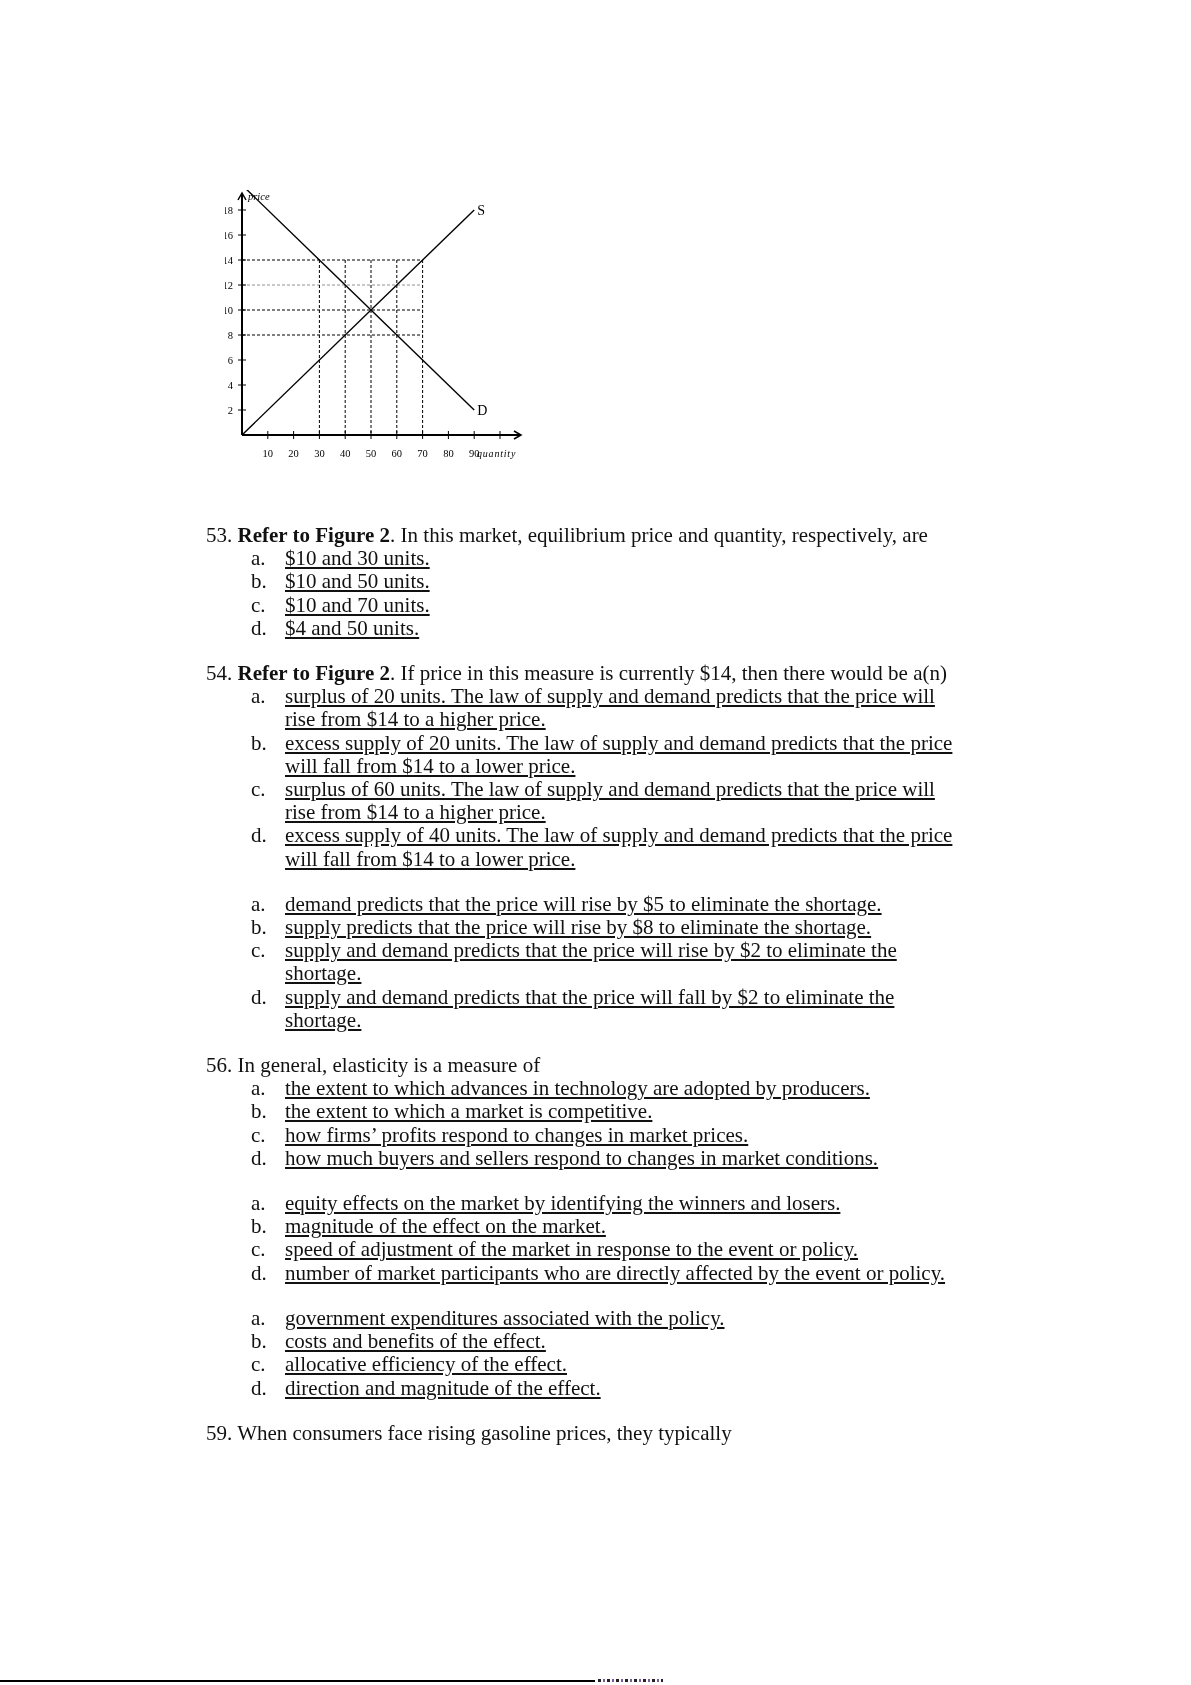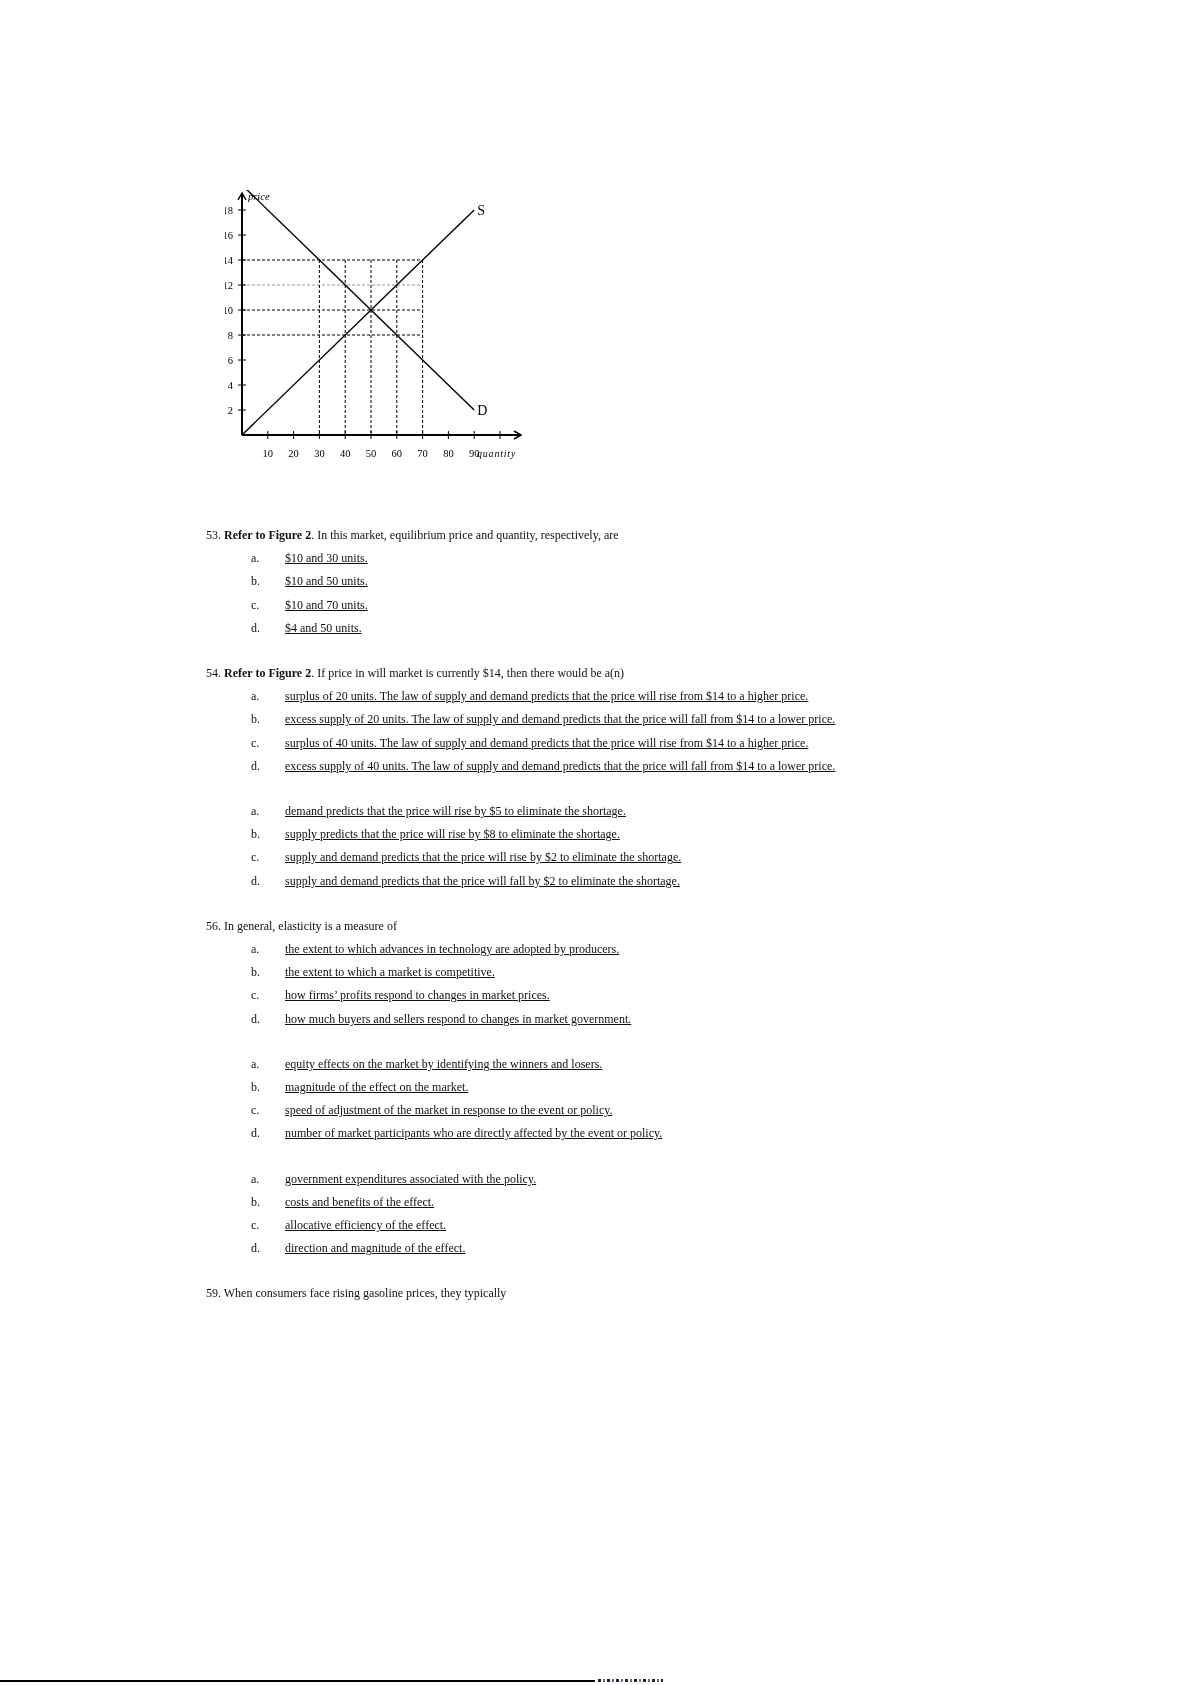--- a/index.html
+++ b/index.html
@@ -1,19 +1,19 @@
 <!DOCTYPE html>
 <html><head>
 <meta charset="utf-8">
 <style>
   html, body { margin: 0; padding: 0; background: #ffffff; }
   body { width: 1191px; height: 1685px; position: relative; overflow: hidden;
          font-family: "Liberation Serif", "DejaVu Serif", serif; color: #111; }
   #figure { position: absolute; left: 225px; top: 190px; width: 360px; height: 310px; }
-  .questions { position: absolute; left: 206px; top: 524px; width: 900px; font-size: 12px; line-height: 23.2px; }
+  .questions { position: absolute; left: 206px; top: 524px; width: 900px; font-size: 21px; line-height: 23.2px; }
   .q { margin-bottom: 22px; }
   .q-stem { white-space: nowrap; }
   .q-num { }
   .ref { font-weight: bold; }
   .opt { display: flex; padding-left: 45px; }
   .opt-letter { width: 34px; flex: none; }
   .opt-text { flex: 1; padding-right: 140px; text-decoration: underline; }
   .bottom-rule { position: absolute; left: 0; top: 1680px; width: 595px; height: 2px; background: #000; }
   .bottom-frag { position: absolute; left: 598px; top: 1679px; width: 65px; height: 3px;
                  background: repeating-linear-gradient(90deg,#222 0 3px,#fff 3px 5px,#7a5a9a 5px 7px,#fff 7px 9px); }
@@ -98,32 +98,32 @@
       <div class="opt">
         <span class="opt-letter">c.</span>
         <span class="opt-text">$10 and 70 units.</span>
       </div>
       <div class="opt">
         <span class="opt-letter">d.</span>
         <span class="opt-text">$4 and 50 units.</span>
       </div>
     </div>
     <div class="q">
-      <div class="q-stem"><span class="q-num">54.</span> <span class="ref">Refer to Figure 2</span><span>.  If price in will market is currently $14, then there would be a(n)</span></div>
+      <div class="q-stem"><span class="q-num">54.</span> <span class="ref">Refer to Figure 2</span><span>.  If price in this measure is currently $14, then there would be a(n)</span></div>
       <div class="opt">
         <span class="opt-letter">a.</span>
         <span class="opt-text">surplus of 20 units. The law of supply and demand predicts that the price will rise from $14 to a higher price.</span>
       </div>
       <div class="opt">
         <span class="opt-letter">b.</span>
         <span class="opt-text">excess supply of 20 units. The law of supply and demand predicts that the price will fall from $14 to a lower price.</span>
       </div>
       <div class="opt">
         <span class="opt-letter">c.</span>
-        <span class="opt-text">surplus of 40 units. The law of supply and demand predicts that the price will rise from $14 to a higher price.</span>
+        <span class="opt-text">surplus of 60 units. The law of supply and demand predicts that the price will rise from $14 to a higher price.</span>
       </div>
       <div class="opt">
         <span class="opt-letter">d.</span>
         <span class="opt-text">excess supply of 40 units. The law of supply and demand predicts that the price will fall from $14 to a lower price.</span>
       </div>
     </div>
     <div class="q">
       <div class="opt">
         <span class="opt-letter">a.</span>
         <span class="opt-text">demand predicts that the price will rise by $5 to eliminate the shortage.</span>
@@ -150,21 +150,21 @@
       <div class="opt">
         <span class="opt-letter">b.</span>
         <span class="opt-text">the extent to which a market is competitive.</span>
       </div>
       <div class="opt">
         <span class="opt-letter">c.</span>
         <span class="opt-text">how firms’ profits respond to changes in market prices.</span>
       </div>
       <div class="opt">
         <span class="opt-letter">d.</span>
-        <span class="opt-text">how much buyers and sellers respond to changes in market government.</span>
+        <span class="opt-text">how much buyers and sellers respond to changes in market conditions.</span>
       </div>
     </div>
     <div class="q">
       <div class="opt">
         <span class="opt-letter">a.</span>
         <span class="opt-text">equity effects on the market by identifying the winners and losers.</span>
       </div>
       <div class="opt">
         <span class="opt-letter">b.</span>
         <span class="opt-text">magnitude of the effect on the market.</span>

